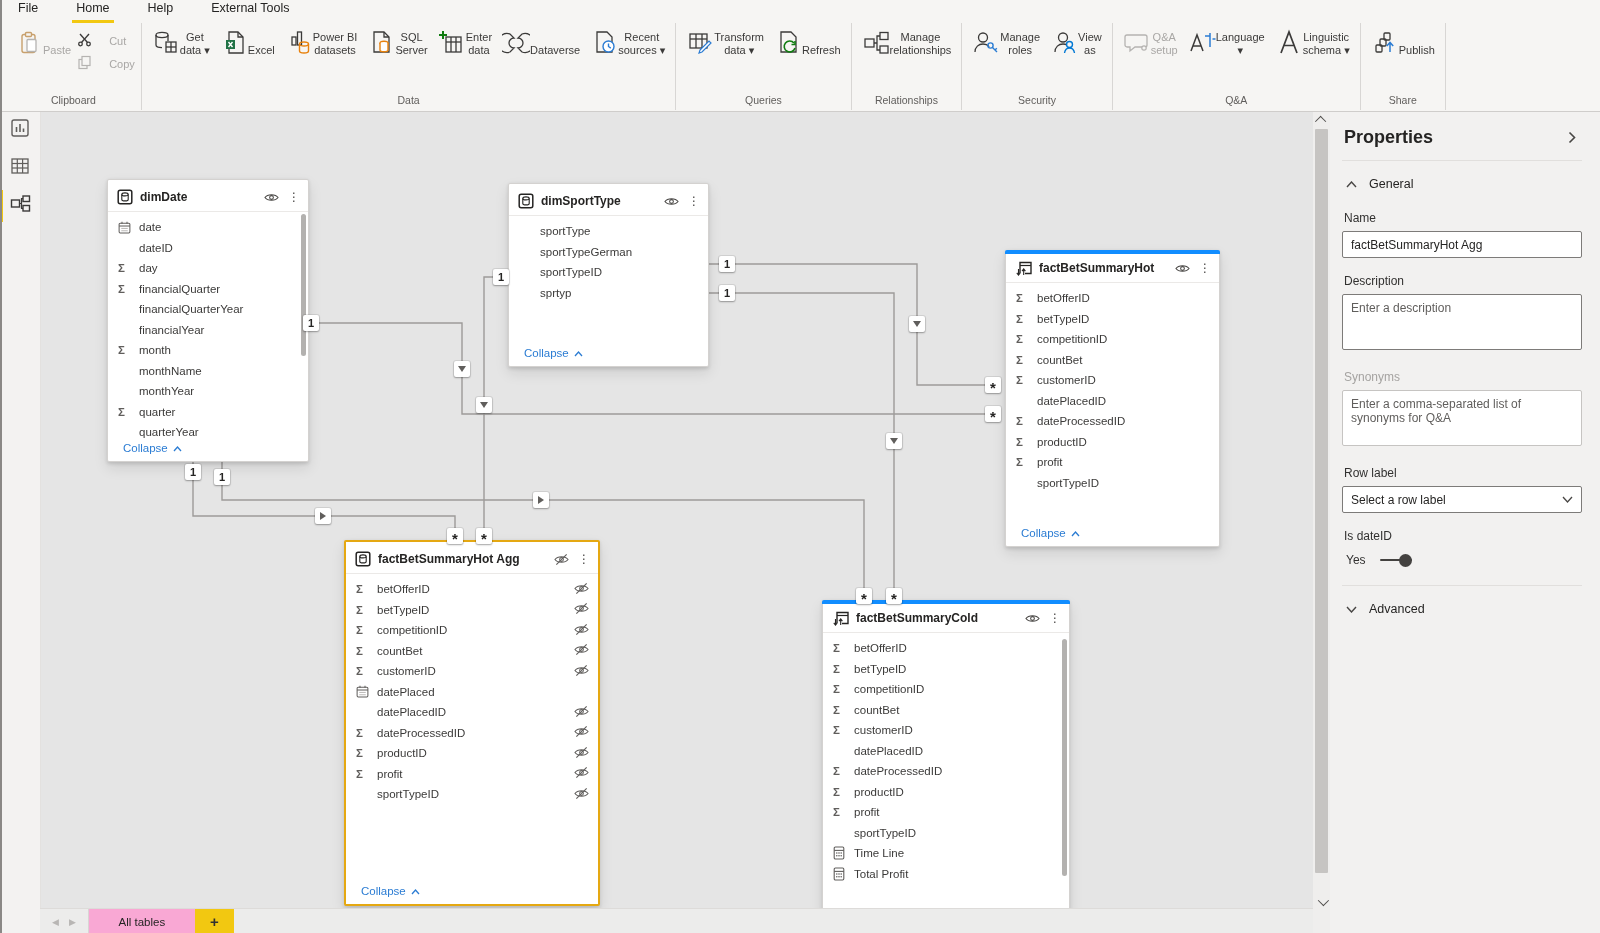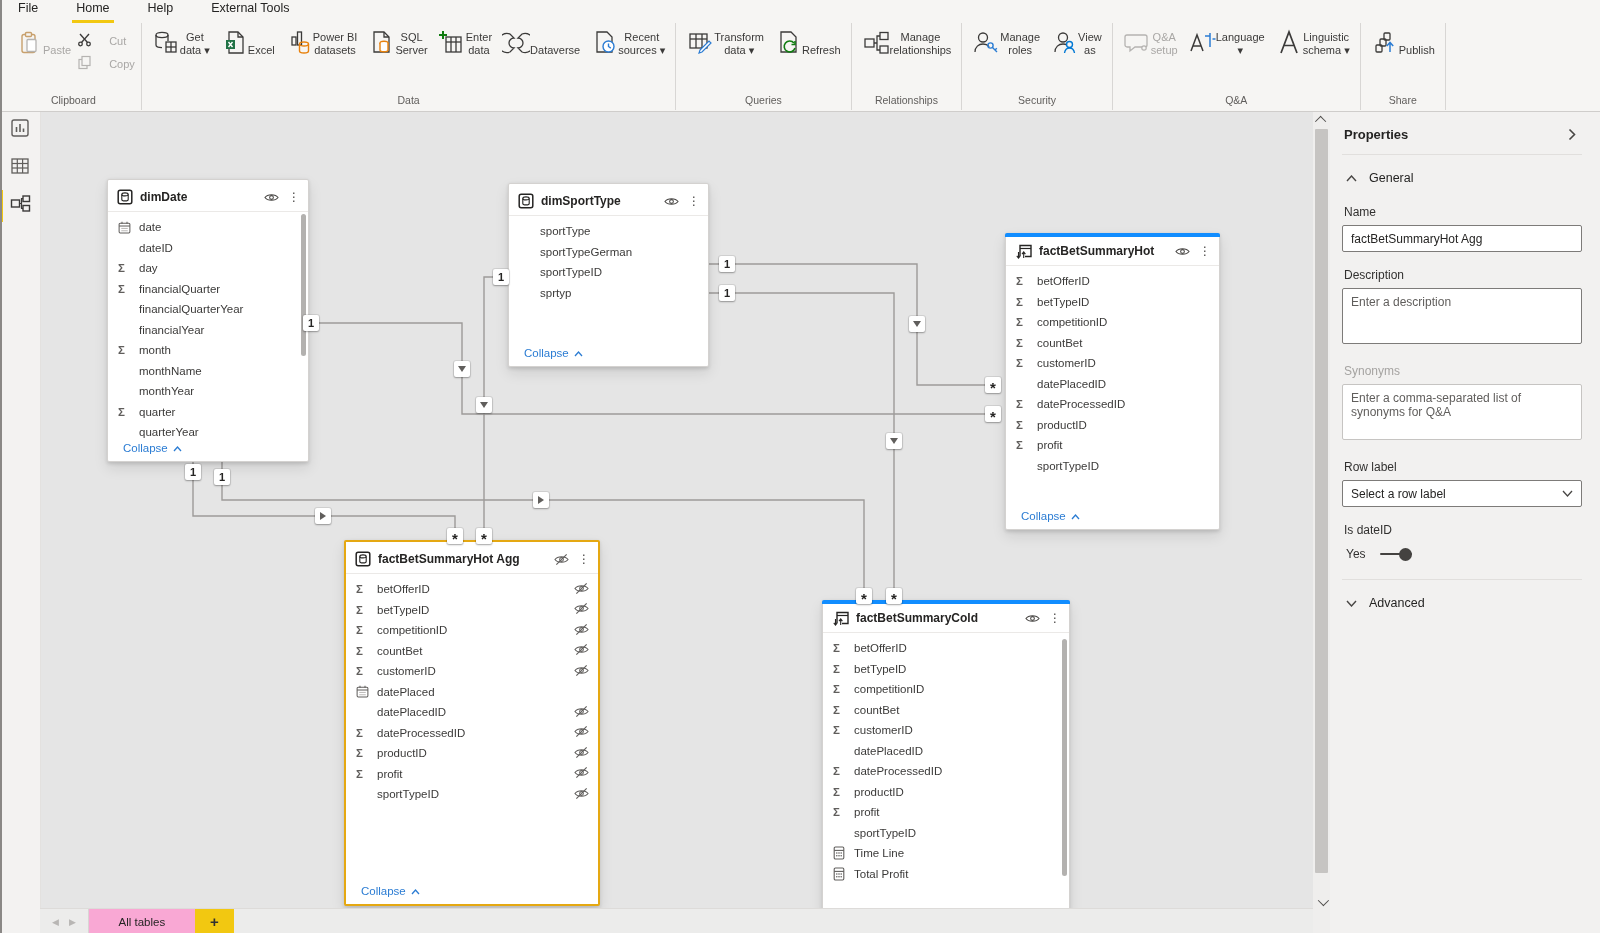--- a/index.html
+++ b/index.html
@@ -69,21 +69,21 @@
   
   #tabstrip{position:absolute;left:40px;top:908px;width:1273px;height:25px;background:#ececeb;z-index:18;display:flex;align-items:stretch;border-top:1px solid #dddbd9;}
   .ts-arrows{display:flex;align-items:center;gap:10px;padding:0 12px;color:#b8b6b4;font-size:9px;border-right:1px solid #d8d6d4;}
   .ts-tab{background:#f9a8d4;display:flex;align-items:center;justify-content:center;min-width:82px;padding:0 12px;font-size:11.5px;color:#252423;}
   .ts-add{background:#f2c811;width:39px;display:flex;align-items:center;justify-content:center;font-size:15px;font-weight:bold;color:#323130;}
 
   
   #panel{position:absolute;left:1330px;top:111px;right:0;bottom:0;background:#f2f1f0;z-index:16;}
   #panel .inner{padding:12px 18px 0 12px;}
   .p-titlerow{display:flex;align-items:center;padding:4px 6px 12px 2px;border-bottom:1px solid #e1dfdd;}
-  .p-title{flex:1;font-size:13px;font-weight:bold;color:#252423;}
+  .p-title{flex:1;font-size:18px;font-weight:bold;color:#252423;}
   .p-sec{display:flex;align-items:center;gap:12px;padding:16px 0 4px 4px;}
   .p-sec .seclab{font-size:12.5px;color:#252423;}
   .p-lab{font-size:12px;color:#323130;margin:16px 0 6px 2px;}
   .p-lab.gray{color:#a5a3a1;}
   .p-input{box-sizing:border-box;width:100%;height:27px;border:1px solid #7d7b79;background:#fff;border-radius:2px;
            font-family:inherit;font-size:12px;color:#252423;padding:0 8px;}
   .p-ta{box-sizing:border-box;width:100%;border:1px solid #7d7b79;background:#fff;border-radius:2px;
         font-family:inherit;font-size:12px;color:#252423;padding:6px 8px;resize:none;}
   .p-ta.dis{border-color:#c6c4c2;}
   .p-ta::placeholder,.p-input::placeholder{color:#605e5c;}
@@ -510,21 +510,21 @@
           <span class="fldname">sprtyp</span>
         </div>
       </div>
       <div class="collapse">
         <span>Collapse</span>
         <span><svg width="9" height="6" viewBox="0 0 9 6">
             <polyline points="1,5 4.5,1 8,5" fill="none" stroke="#2b7cd3" stroke-width="1.3"></polyline>
           </svg></span>
       </div>
     </div>
-    <div class="card" style="left: 1005px; top: 122px; width: 213px; height: 295px;">
+    <div class="card" style="left: 1005px; top: 139px; width: 213px; height: 295px;">
       <div class="topbar"></div>
       <div class="chead">
     <span class="hico">
           <svg width="17" height="17" viewBox="0 0 17 17">
             <path d="M5,13 V2.5 h11 v11 H10" stroke="#252423" stroke-width="1.4" fill="none"></path>
             <line x1="5" y1="5.5" x2="16" y2="5.5" stroke="#252423" stroke-width="1.2"></line>
             <path d="M3.5,9 v6 M1.8,12.8 l1.7,2.2 1.7,-2.2" stroke="#252423" stroke-width="1.1" fill="none"></path>
             <path d="M7.5,15 v-6 M5.8,11.2 l1.7,-2.2 1.7,2.2" stroke="#252423" stroke-width="1.1" fill="none" transform="translate(1.2,0)"></path>
           </svg>
         </span>

